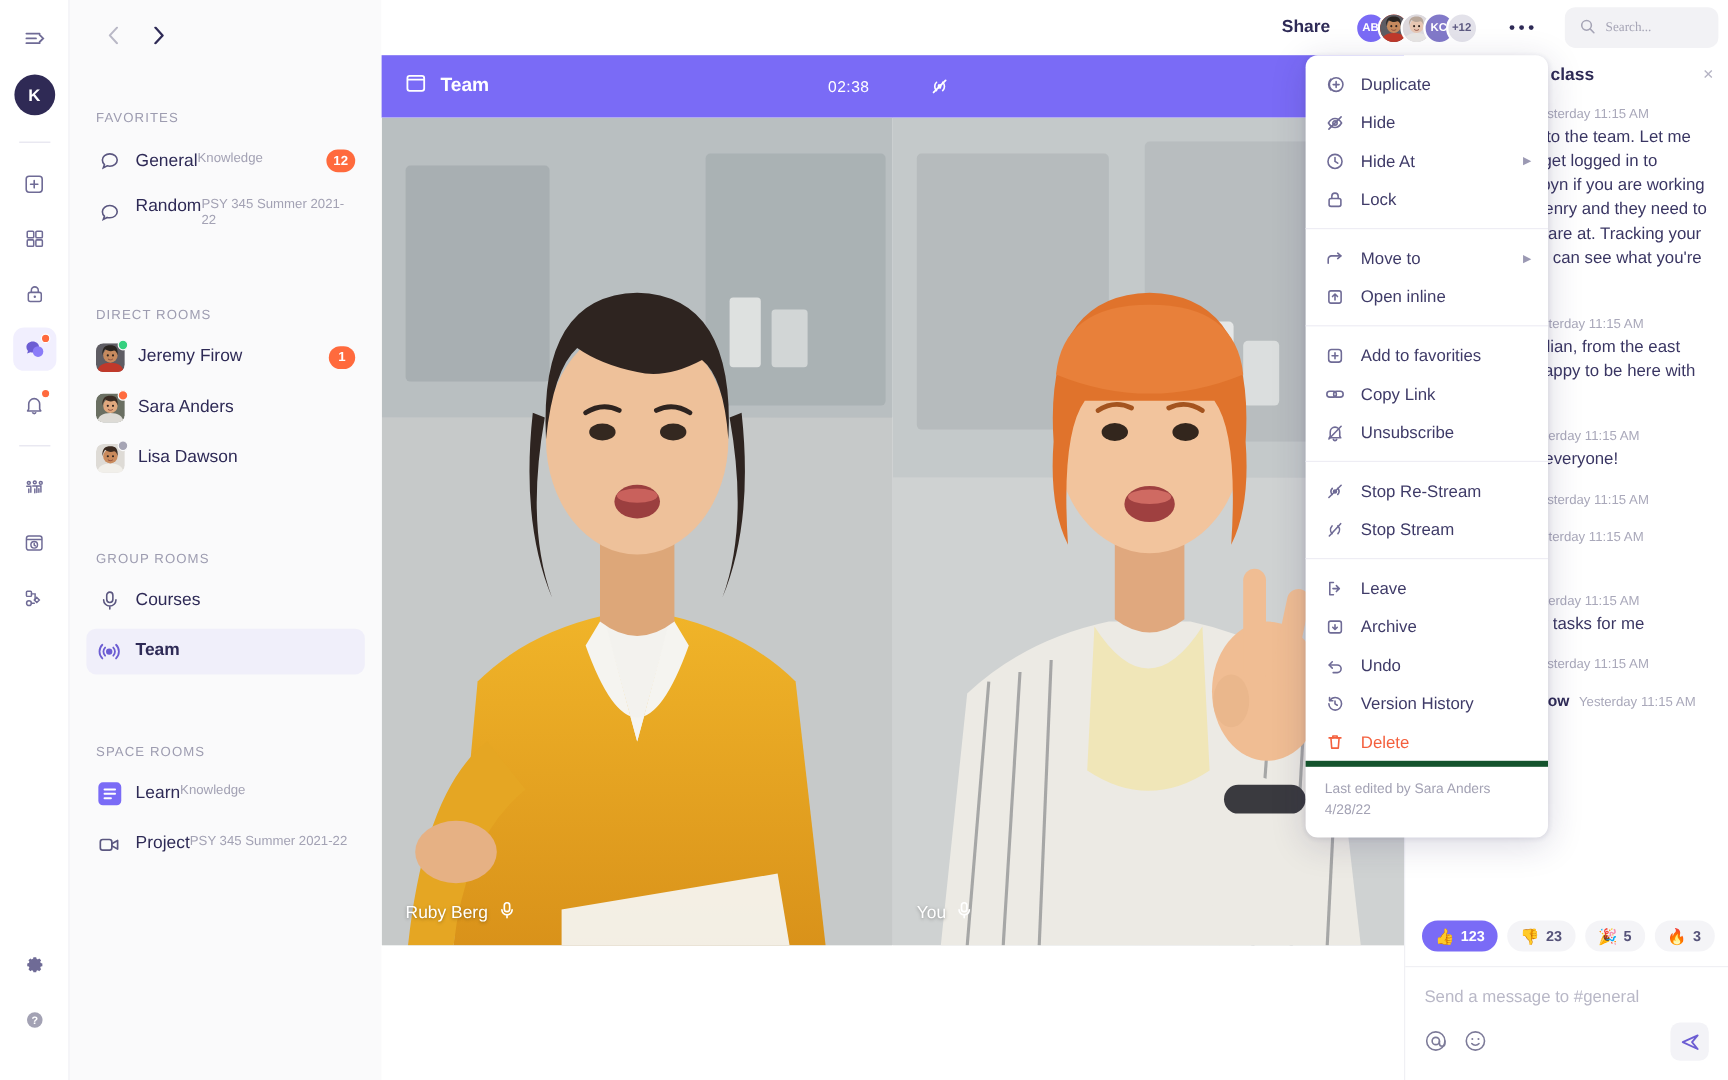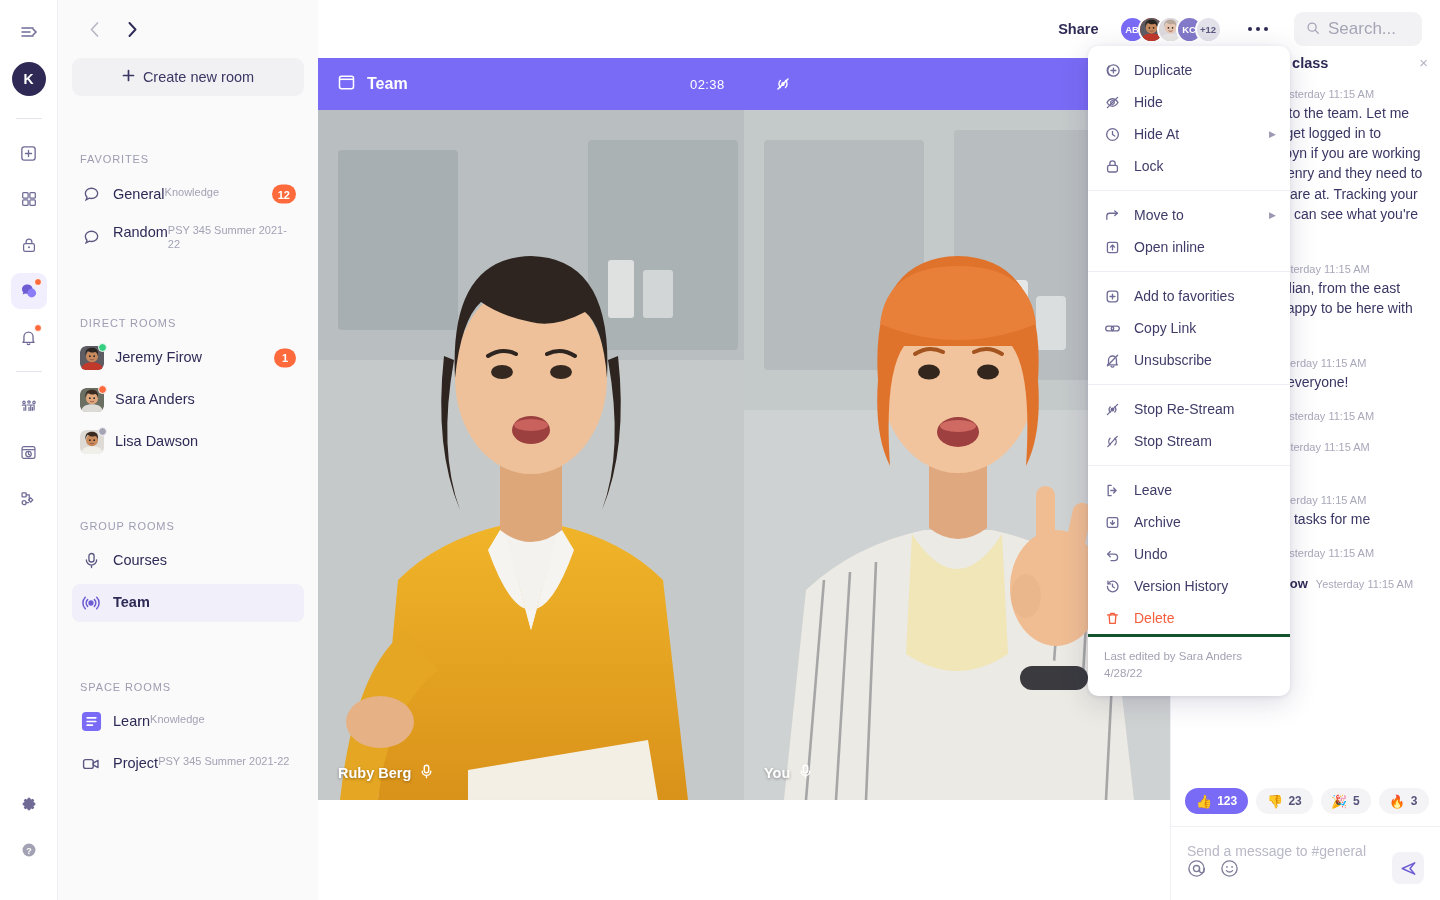--- a/index.html
+++ b/index.html
@@ -84,59 +84,59 @@
     border-radius: 50%; border: 1.5px solid #fafafb;
   }
   .pres.online { background: #35d07f; }
   .pres.busy { background: #ff6a3d; }
   .pres.away { background: #a6a5b5; }
   .sec-gap { height: 20px; }
 
   
   .center { flex: 1; position: relative; background: #ffffff; display: flex; flex-direction: column; }
   .topbar {
-    height: 58px; display: flex; align-items: center; justify-content: flex-end;
-    padding-right: 18px; gap: 16px; background: #fff; flex: none;
+    height: 46px; display: flex; align-items: center; justify-content: flex-end;
+    padding-right: 8px; gap: 16px; background: #fff; flex: none;
   }
   .share-btn { font-size: 14.5px; font-weight: bold; color: #2e2a56; cursor: pointer; margin-right: 4px; }
   .avstack { display: flex; align-items: center; }
   .avstack .av {
     width: 27px; height: 27px; border-radius: 50%; margin-left: -8px;
     border: 2px solid #fff; display: flex; align-items: center; justify-content: center;
     font-size: 9.5px; color: #fff; font-weight: bold; overflow: hidden; flex:none;
   }
   .avstack .av:first-child { margin-left: 0; }
   .kebab { display: flex; gap: 3.5px; padding: 6px 4px; cursor: pointer; margin-left: 6px; }
   .kebab i { width: 4.5px; height: 4.5px; border-radius: 50%; background: #2e2a56; display: block; }
   .searchbox {
     width: 128px; height: 34px; background: #f2f2f5; border-radius: 9px;
     display: flex; align-items: center; gap: 8px; padding: 0 12px;
     color: #a6a5b6; font-size: 13.5px; cursor: text; margin-left: 6px;
   }
   .searchbox input {
     border: none; background: transparent; outline: none; width: 80px;
-    font-family: Liberation Sans, sans-serif; font-size: 17px; color: #0c4a6e;
+    font-family: Liberation Serif, serif; font-size: 11px; color: #0c4a6e;
   }
   .searchbox input::placeholder { color: #a6a5b6; }
 
   
   .vidcard { margin: 0 0 0 0; width: 852px; display: flex; flex-direction: column; }
   .vidhead {
     height: 52px; background: #7a6bf6; display: flex; align-items: center;
     padding: 0 20px; color: #fff; position: relative;
   }
   .vidhead .t { font-size: 16px; font-weight: bold; margin-left: 12px; }
   .vidhead .timer { position: absolute; left: 372px; font-size: 13px; letter-spacing: .4px; }
   .vidhead .streamico { position: absolute; left: 455px; display:flex; }
   .vidhead .gear { position: absolute; right: 20px; cursor: pointer; display:flex; }
   .vidgrid { height: 690px; display: flex; position: relative; }
   .vtile { flex: 1; position: relative; overflow: hidden; }
   .vname {
     position: absolute; bottom: 18px; left: 20px; color: #fff;
-    font-size: 14.5px; font-weight: bold; display: flex; align-items: center; gap: 9px;
+    font-size: 14.5px; font-weight: normal; display: flex; align-items: center; gap: 9px;
     text-shadow: 0 1px 3px rgba(0,0,0,.35);
   }
   .vidfoot { padding: 18px 22px 0 22px; }
   .tagrow { display: flex; gap: 10px; align-items: center; margin-bottom: 16px; }
   .tag {
     height: 24px; border-radius: 7px; display: flex; align-items: center; gap: 6px;
     padding: 0 10px; font-size: 12.5px; font-weight: 500;
   }
   .tag.live { background: #ffeee8; color: #f4603e; }
   .tag.live .livedot { width: 6px; height: 6px; border-radius: 50%; background: #f4603e; }
@@ -167,21 +167,21 @@
   .msg-av { width: 30px; height: 30px; border-radius: 7px; flex: none; overflow: hidden; }
   .reactions { display: flex; gap: 8px; padding: 0 0 12px 0; }
   .rx {
     height: 26px; border-radius: 13px; background: #f4f4f7; display: flex;
     align-items: center; gap: 5px; padding: 0 11px; font-size: 12px;
     font-weight: bold; color: #56537a; cursor: pointer;
   }
   .rx.on { background: #7a6bf6; color: #fff; }
   .rx .e { font-size: 13px; }
   .composer { border-top: 1px solid #f0f0f4; padding: 16px 16px 18px 16px; position: relative; }
-  .composer .ph { font-size: 14px; color: #b9b8c7; }
+  .composer .ph { font-size: 14px; color: #b9b8c7; margin-bottom: 20px; }
   .composer .tools { display: flex; gap: 14px; color: #7d7b99; align-items: center; }
   .sendbtn {
     position: absolute; right: 16px; bottom: 16px; width: 32px; height: 32px;
     border-radius: 8px; background: #f3f3f7; display: flex; align-items: center;
     justify-content: center; color: #6c5dd3; cursor: pointer;
   }
 
   
   .ctxmenu {
     position: absolute; left: 1088px; top: 46px; width: 202px;
@@ -190,21 +190,21 @@
     padding: 8px 0 0 0; z-index: 50; font-size: 14px;
   }
   .mi {
     display: flex; align-items: center; gap: 13px; height: 32px;
     padding: 0 16px; color: #3f3b68; cursor: pointer; position: relative;
   }
   .mi .mic { width: 17px; height: 17px; flex: none; color: #6f6b96; display:flex; align-items:center; justify-content:center; }
   .mi.danger, .mi.danger .mic { color: #f4603e; }
   .mi .caret { position: absolute; right: 14px; color: #9b99b3; font-size: 9px; }
   .msep { height: 1px; background: #eeedf4; margin: 8px 0; }
-  .mfoot { padding: 11px 16px 13px 16px; font-size: 11.5px; color: #a3a2b4; line-height: 1.5; border-top: 3px solid #14532d; }
+  .mfoot { padding: 11px 16px 13px 16px; font-size: 11.5px; color: #a3a2b4; line-height: 1.5; border-top: 5px solid #14532d; }
 </style>
 </head>
 <body>
 
 <div id="app">
 
   <div class="rail">
     <div class="rail-icon" style="margin-bottom:4px;">
       <svg width="20" height="20" viewBox="0 0 20 20" fill="none" stroke="#6f6b96" stroke-width="1.5" stroke-linecap="round">
         <path d="M3 6h11M3 10h8M3 14h11"></path>
@@ -300,28 +300,20 @@
             <path d="M7.5 1L1.5 7.5l6 6.5"></path>
           </svg>
       </span>
       <span class="nav-arrow fwd">
         <svg width="9" height="15" viewBox="0 0 9 15" fill="none" stroke="currentColor" stroke-width="1.9" stroke-linecap="round" stroke-linejoin="round">
             <path d="M1.5 1l6 6.5-6 6.5"></path>
           </svg>
       </span>
     </div>
 
-    <div class="create-btn">
-      <span>
-        <svg width="13" height="13" viewBox="0 0 13 13" fill="none" stroke="#3b3663" stroke-width="1.7" stroke-linecap="round">
-            <path d="M6.5 1.5v10M1.5 6.5h10"></path>
-          </svg>
-      </span>
-      <span>Create new room</span>
-    </div>
 
     <div id="sidebar-sections">
         <div class="sec-title">FAVORITES</div>
         <div class="room">
           <span class="room-ico">
             <svg width="19" height="19" viewBox="0 0 20 20" stroke="#5b5780" stroke-width="1.4" fill="none" stroke-linecap="round">
               <path d="M10 3.4c3.6 0 6.5 2.4 6.5 5.4S13.6 14.2 10 14.2c-.8 0-1.6-.1-2.3-.3L4.3 15.6l1-2.8A5.4 5.4 0 013.5 8.8c0-3 2.9-5.4 6.5-5.4z"></path>
             </svg>
           </span>
           <span class="room-txt">

